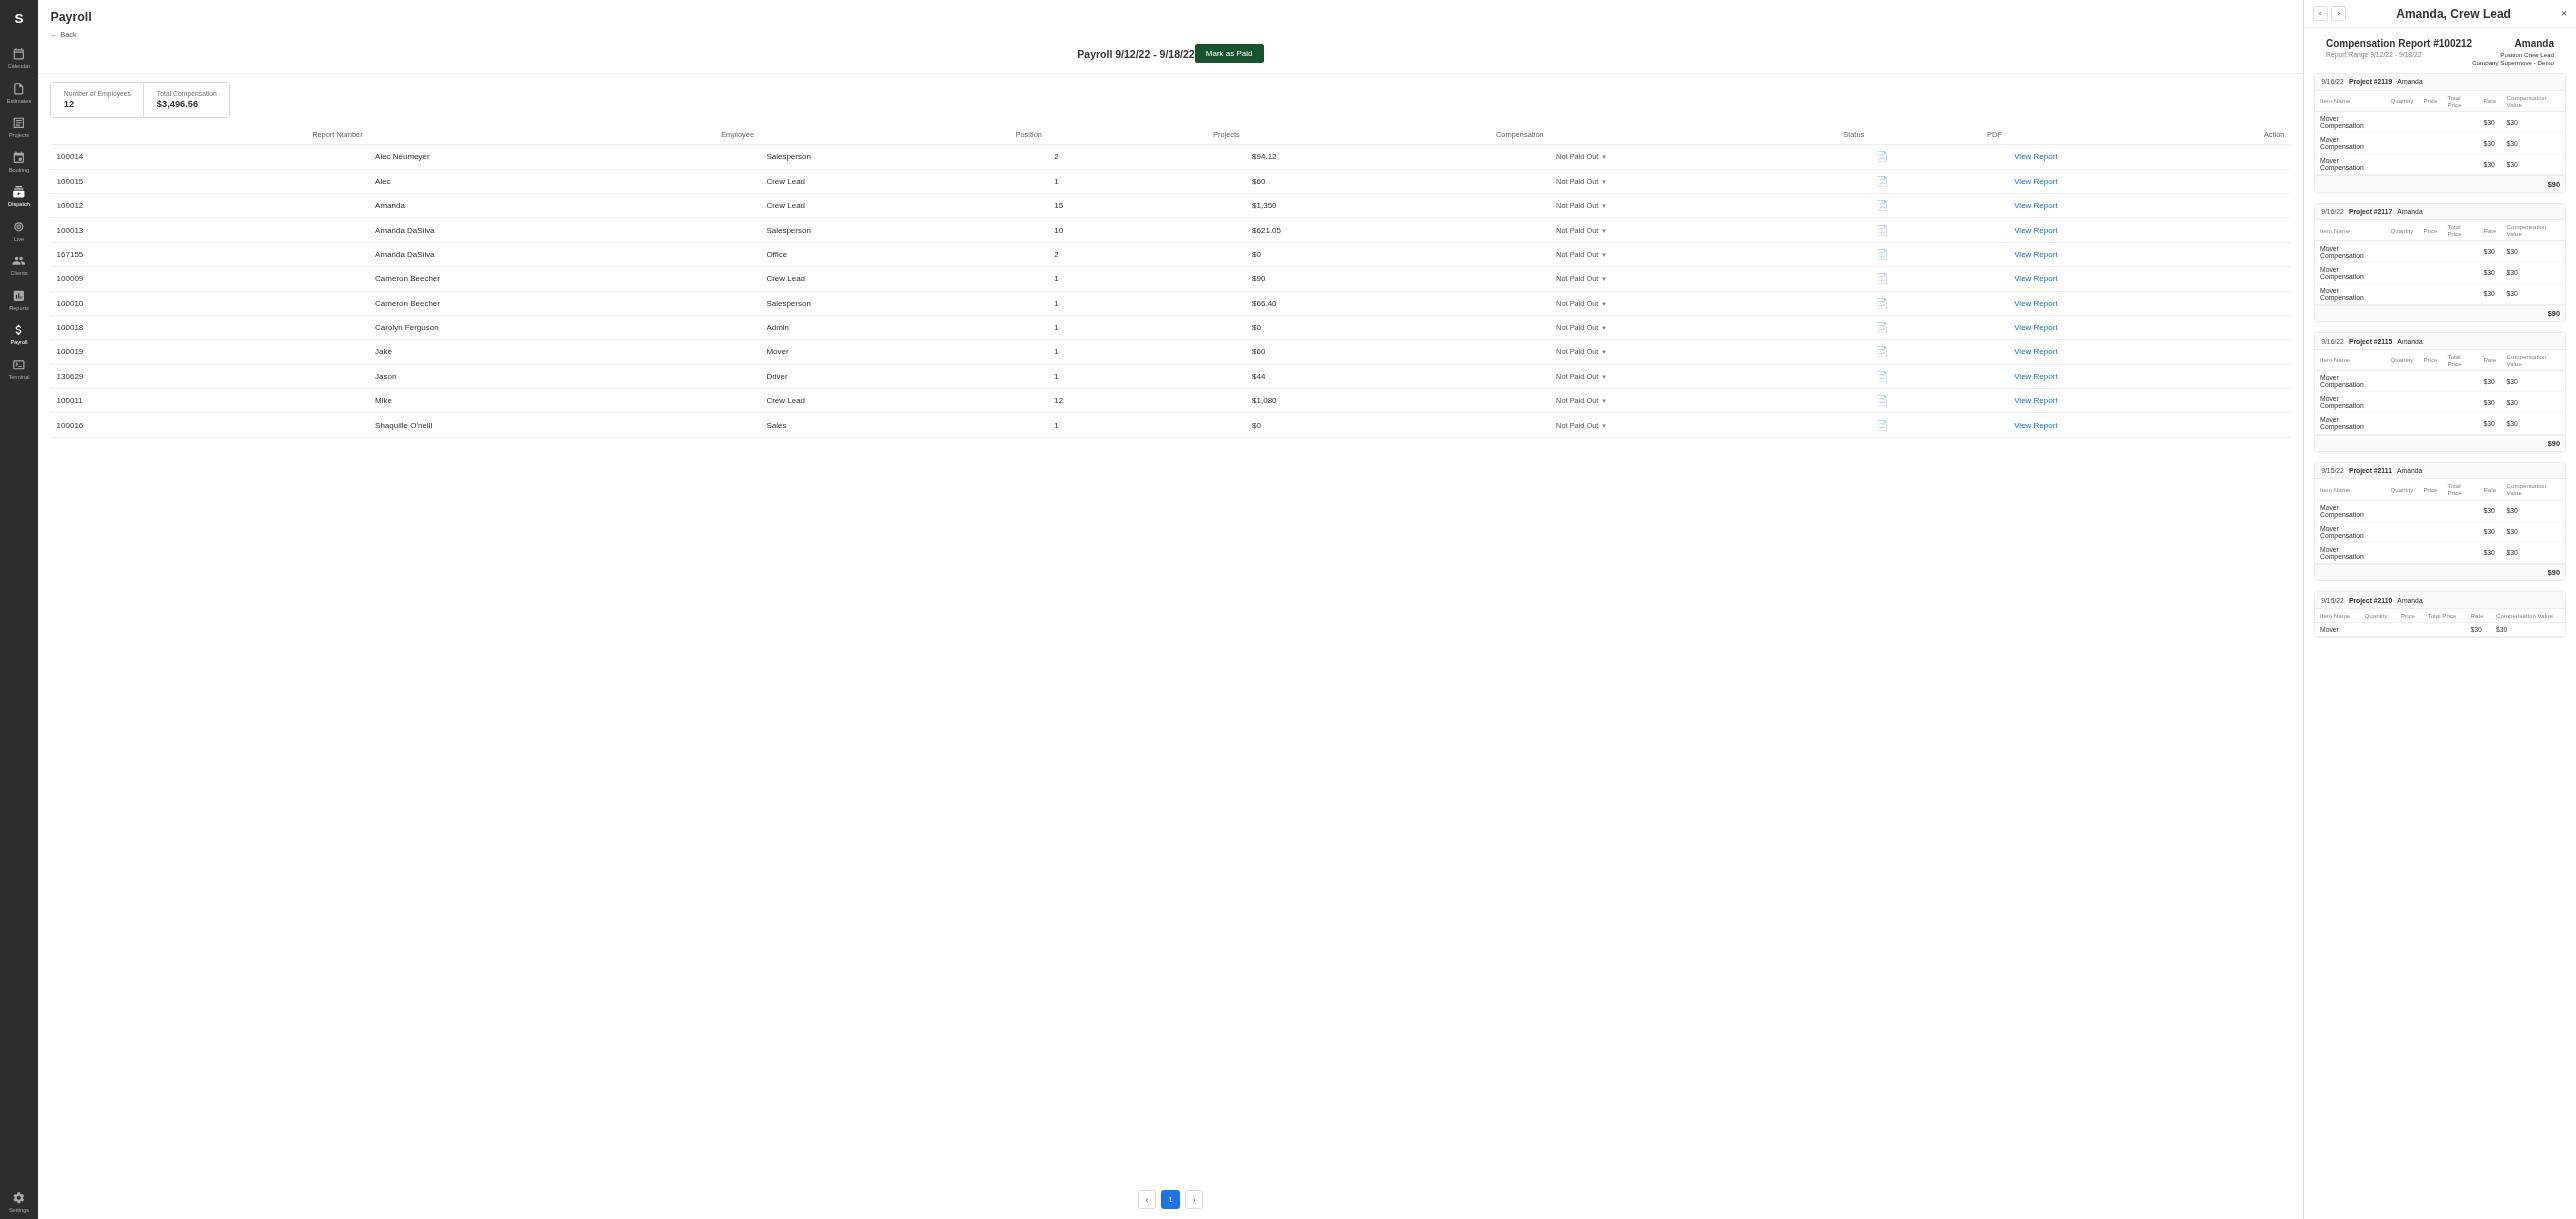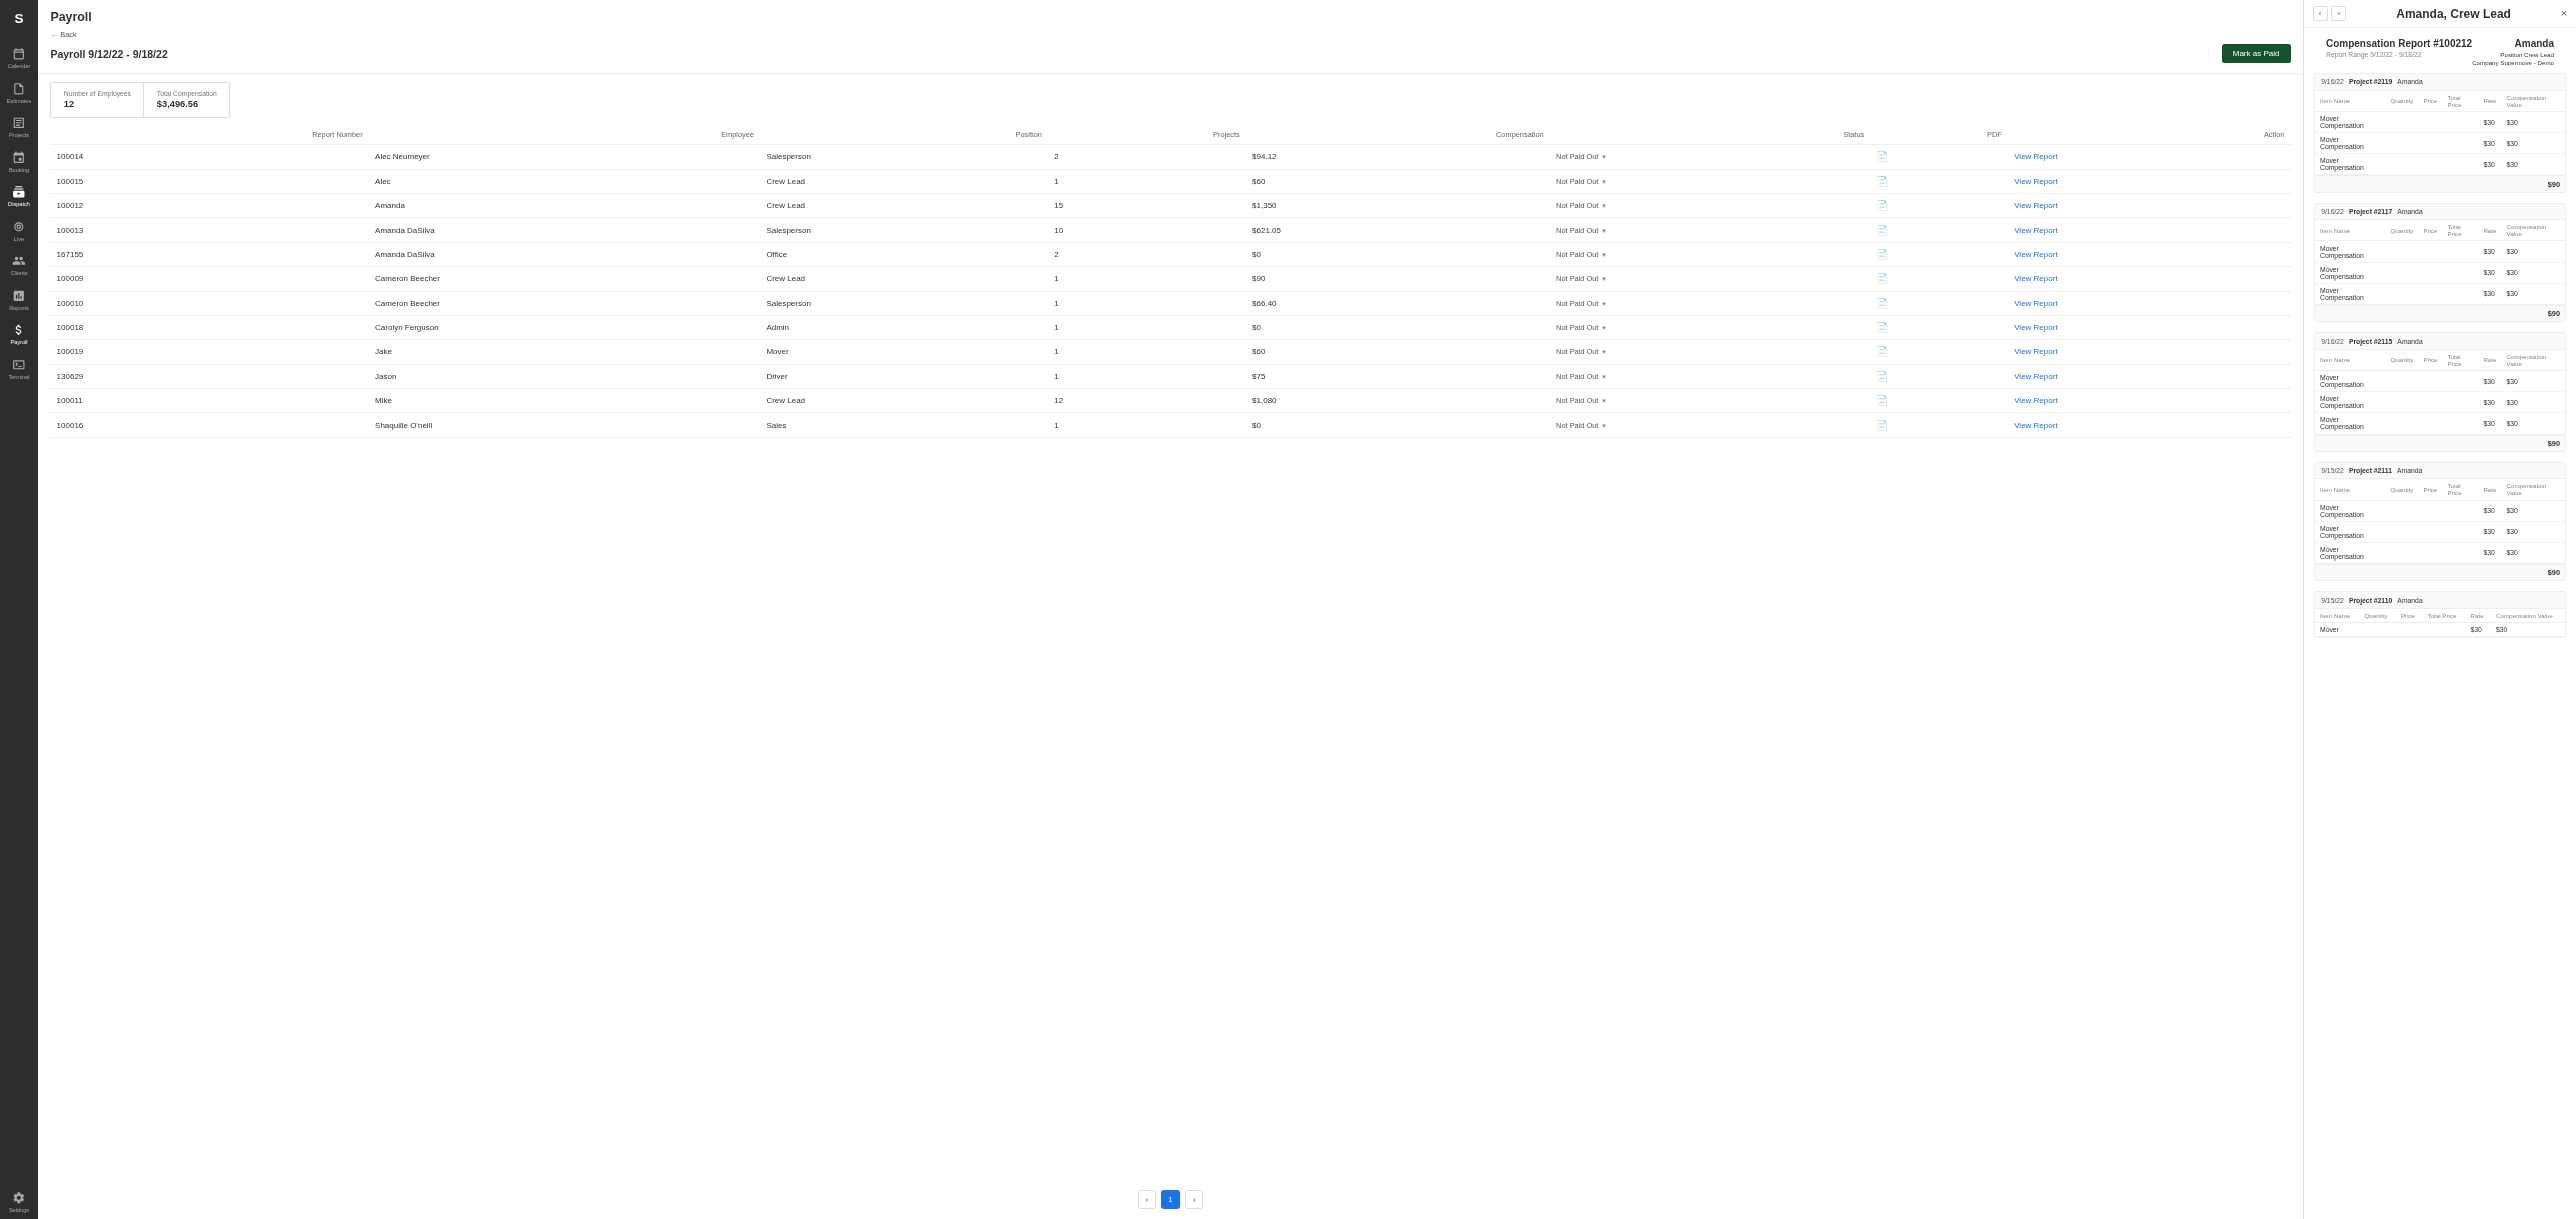--- a/index.html
+++ b/index.html
@@ -62,21 +62,21 @@
       align-items: center;
       gap: 2.5px;
       color: #555;
       font-size: 7.4px;
       cursor: pointer;
       margin-bottom: 5px;
     }
     .payroll-header-row {
       display: flex;
       align-items: center;
-      justify-content: space-between;
+      justify-content: center;
       margin-bottom: 5px;
     }
     .payroll-period {
       font-size: 10.5px;
       font-weight: 600;
       color: #333;
     }
     .mark-paid-btn {
       background: #14532d;
       color: white;
@@ -575,21 +575,21 @@
       </td>
       <td>
         <span class="view-report-link">View Report</span>
       </td>
     </tr>
           <tr>
       <td>130629</td>
       <td>Jason</td>
       <td>Driver</td>
       <td>1</td>
-      <td>$75</td>
+      <td>$44</td>
       <td>
         <span class="status-badge">
           Not Paid Out <span class="status-arrow">▼</span>
         </span>
       </td>
       <td>
         <span class="pdf-icon">📄</span>
       </td>
       <td>
         <span class="view-report-link">View Report</span>

